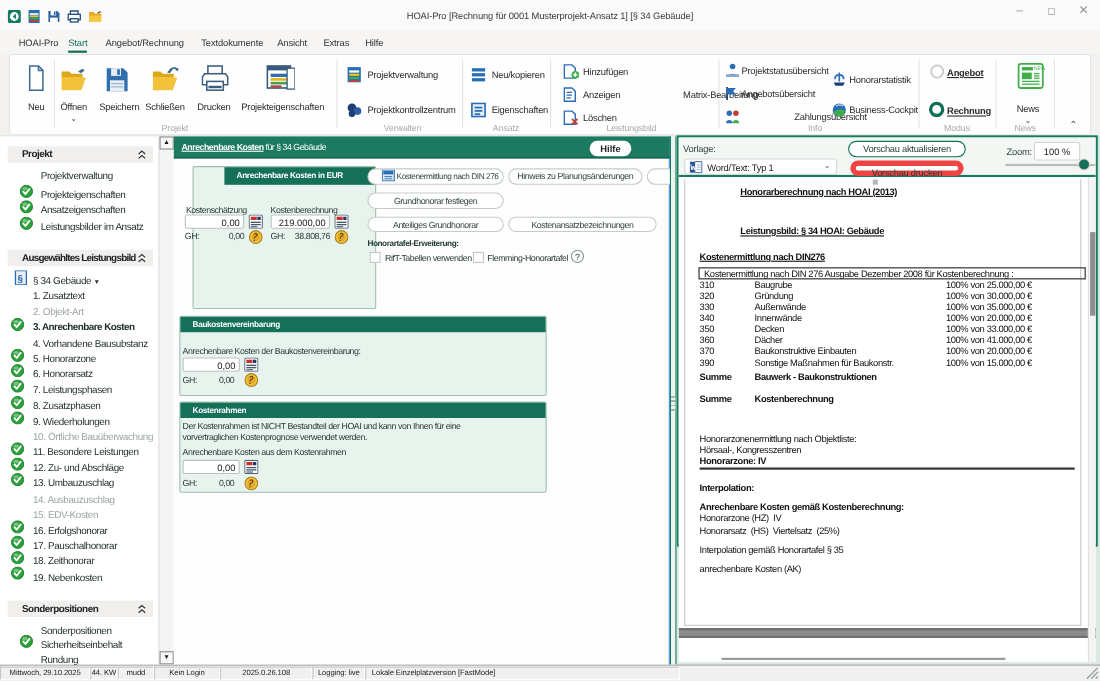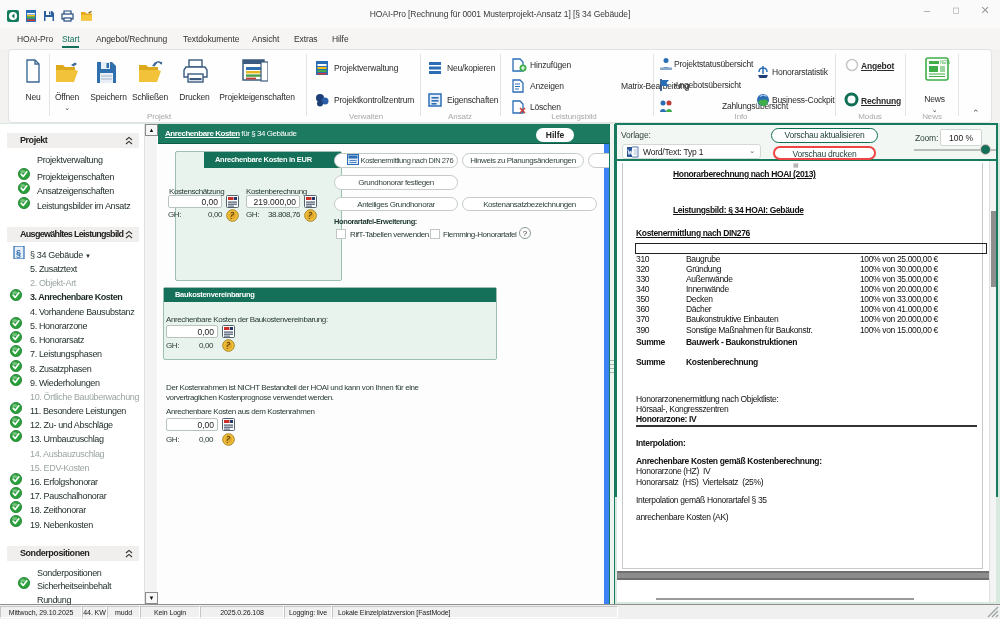--- a/index.html
+++ b/index.html
@@ -29,21 +29,21 @@
 .sb-head .chev{position:absolute;right:6px;top:2px;}
 .sb-item{position:absolute;left:37px;font-size:9px;color:#24322e;letter-spacing:-0.35px;white-space:nowrap;}
 .sb-item.num{left:30px;}
 .sb-item.gray{color:#9aa5a0;}
 .sb-item.bold{font-weight:bold;color:#1c2b27;letter-spacing:-0.5px;}
 .check{position:absolute;width:12px;height:12px;}
 
 #sb-scroll{left:144px;top:1px;width:13px;height:480px;background:#f3f3f3;border-left:1px solid #e0e0e0;}
 .sbtn{position:absolute;left:0;width:13px;height:12px;background:#f7f7f7;border:1px solid #8a8a8a;font-size:6px;text-align:center;line-height:11px;color:#111;}
 
-#mid{left:158px;top:1px;width:451px;height:480px;background:#fdfdfd;border-right:5px solid #3b82f6;}
+#mid{left:158px;top:1px;width:451px;height:480px;background:#fdfdfd;border-right:1px solid #3b82f6;}
 #mid-title{position:absolute;left:0;top:0;width:451px;height:20px;background:#1b7a60;border-bottom:1px solid #0d5c47;}
 #mid-title .t1{position:absolute;left:7px;top:5px;font-size:8px;color:#fff;letter-spacing:-0.45px;}
 #mid-title .t1 b{text-decoration:underline;}
 #hilfe{position:absolute;left:378px;top:4px;width:38px;height:14px;background:#fff;border-radius:7px;font-size:8.5px;font-weight:bold;color:#222;text-align:center;line-height:14px;}
 .gbox{position:absolute;background:#e9f3ee;border:1px solid #9dbfb2;border-radius:2px;}
 .gbox-h{height:14px;background:#15705a;color:#fff;font-size:7.5px;font-weight:bold;line-height:14px;padding-left:11px;letter-spacing:-0.3px;}
 .flabel{position:absolute;font-size:8px;color:#283b36;letter-spacing:-0.4px;white-space:nowrap;}
 .inp{position:absolute;background:#fff;border:1px solid #b9c4bf;border-radius:2px;font-size:8.5px;color:#222;text-align:right;line-height:11px;}
 .pill{position:absolute;background:#fff;border:1px solid #c4cbc7;border-radius:9px;font-size:8px;color:#30433d;text-align:center;letter-spacing:-0.4px;white-space:nowrap;overflow:hidden;}
 .cb{position:absolute;width:10px;height:10px;background:#fff;border:1px solid #c0c7c3;}
@@ -327,21 +327,21 @@
       </svg>
       <div class="sb-item" style="top:77px;">Leistungsbilder im Ansatz</div>
     <div class="sb-head" style="top:103px;letter-spacing:-0.7px;">Ausgewähltes Leistungsbild<span class="chev"><svg width="8" height="9">
             <path d="M1 4 l3-2.6 3 2.6 M1 8 l3-2.6 3 2.6" fill="none" stroke="#333" stroke-width="1.1"></path>
           </svg></span></div>
     <svg width="12" height="13" style="position:absolute;left:13px;top:122px;">
         <rect x="1" y="0" width="10" height="13" fill="#e8eef5" stroke="#2a6db5" stroke-width="1.2"></rect>
         <text x="3" y="10" font-size="9" fill="#2a6db5" font-weight="bold">§</text>
       </svg>
     <div class="sb-item num" style="top:126px;">§ 34 Gebäude <span style="font-size:6px;">▼</span></div>
-    <div class="sb-item num" style="top:140px;">5. Zusatztext</div>
+    <div class="sb-item num" style="top:140px;">1. Zusatztext</div>
     <div class="sb-item num gray" style="top:154px;">2. Objekt-Art</div>
     <svg class="check" style="left:10px;top:165px;">
         <use href="#chk"></use>
       </svg>
       <div class="sb-item num bold" style="top:168px;">3. Anrechenbare Kosten</div>
     <div class="sb-item num" style="top:183px;">4. Vorhandene Bausubstanz</div>
     <svg class="check" style="left:10px;top:193px;">
         <use href="#chk"></use>
       </svg>
       <div class="sb-item num" style="top:197px;">5. Honorarzone</div>
@@ -460,20 +460,23 @@
     <div class="inp" style="left:8px;top:201px;width:52px;height:13px;padding:1px 3px 0 0;">0,00</div>
     <svg class="abs" style="left:64px;top:201px;" width="13" height="13">
         <use href="#calc"></use>
       </svg>
     <div class="flabel" style="left:8px;top:217px;">GH:</div>
     <div class="flabel" style="left:8px;top:217px;width:47px;text-align:right;">0,00</div>
     <svg class="abs" style="left:64px;top:215px;" width="13" height="13">
         <use href="#gold"></use>
       </svg>
 
+    <div class="gbox" style="left:5px;top:241px;width:334px;height:83px;">
+      <div class="gbox-h">Kostenrahmen</div>
+    </div>
     <div class="flabel" style="left:8px;top:259px;line-height:10px;">Der Kostenrahmen ist NICHT Bestandteil der HOAI und kann von Ihnen für eine<br>vorvertraglichen Kostenprognose verwendet werden.</div>
     <div class="flabel" style="left:8px;top:283px;">Anrechenbare Kosten aus dem Kostenrahmen</div>
     <div class="inp" style="left:8px;top:294px;width:52px;height:13px;padding:1px 3px 0 0;">0,00</div>
     <svg class="abs" style="left:64px;top:294px;" width="13" height="13">
         <use href="#calc"></use>
       </svg>
     <div class="flabel" style="left:8px;top:311px;">GH:</div>
     <div class="flabel" style="left:8px;top:311px;width:47px;text-align:right;">0,00</div>
     <svg class="abs" style="left:64px;top:309px;" width="13" height="13">
         <use href="#gold"></use>
@@ -486,33 +489,34 @@
     <div id="rp-head">
       <div class="rp-lab" style="left:4px;top:5px;">Vorlage:</div>
       <div id="dropdown">
           <svg width="12" height="12" style="position:absolute;left:4px;top:1px;">
             <use href="#wordic"></use>
           </svg>
         <span style="position:absolute;left:20px;top:2px;font-size:8.5px;color:#222;letter-spacing:-0.2px;">Word/Text: Typ 1</span>
         <span style="position:absolute;right:5px;top:2px;font-size:7px;color:#555;">⌄</span>
         </div>
       <div class="rpill" style="top:3px;border:1.5px solid #0f6f55;height:15px;">Vorschau aktualisieren</div>
-      <div class="rpill" style="top:21px;border:2px solid #ef4444;left:156px;width:103px;">Vorschau drucken</div>
+      <div class="rpill" style="top:21px;border:5px solid #ef4444;left:156px;width:103px;">Vorschau drucken</div>
       <div class="rp-lab" style="left:298px;top:8px;">Zoom:</div>
       <div class="abs" style="left:323px;top:4px;width:42px;height:17px;background:#fff;border:1px solid #d0d5d2;border-radius:2px;font-size:8.5px;color:#222;text-align:center;line-height:16px;">100 %</div>
       <div class="abs" style="left:297px;top:24px;width:82px;height:2px;background:#b8bdba;"></div>
       <div class="abs" style="left:363px;top:19px;width:11px;height:11px;border-radius:50%;background:#15705a;border:1px solid #e8c8c8;"></div>
     </div>
     <div id="preview">
       <div id="page"></div>
       <div class="abs" style="left:176px;top:0px;font-size:6px;color:#999;letter-spacing:1px;">▦</div>
       <div class="pv" style="left:19px;top:8px;"><b><u>Honorarberechnung nach HOAI (2013)</u></b></div>
       <div class="pv" style="left:19px;top:44px;"><b><u>Leistungsbild: § 34 HOAI: Gebäude</u></b></div>
       <div class="pv" style="left:19px;top:67px;text-decoration:underline;"><b>Kostenermittlung nach DIN276</b></div>
       <div class="pv" style="left:18px;top:82px;width:352px;height:11px;border:1px solid #222;"></div>
+      <div class="pv" style="left:23px;top:83px;">Kostenermittlung nach DIN 276 Ausgabe Dezember 2008 für Kostenberechnung :</div>
       <div class="pv" style="left:19px;top:93px;">310<span class="abs" style="left:50px;">Baugrube</span><span class="abs" style="left:212px;width:90px;text-align:right;">100% von 25.000,00 €</span></div>
       <div class="pv" style="left:19px;top:103px;">320<span class="abs" style="left:50px;">Gründung</span><span class="abs" style="left:212px;width:90px;text-align:right;">100% von 30.000,00 €</span></div>
       <div class="pv" style="left:19px;top:113px;">330<span class="abs" style="left:50px;">Außenwände</span><span class="abs" style="left:212px;width:90px;text-align:right;">100% von 35.000,00 €</span></div>
       <div class="pv" style="left:19px;top:123px;">340<span class="abs" style="left:50px;">Innenwände</span><span class="abs" style="left:212px;width:90px;text-align:right;">100% von 20.000,00 €</span></div>
       <div class="pv" style="left:19px;top:133px;">350<span class="abs" style="left:50px;">Decken</span><span class="abs" style="left:212px;width:90px;text-align:right;">100% von 33.000,00 €</span></div>
       <div class="pv" style="left:19px;top:143px;">360<span class="abs" style="left:50px;">Dächer</span><span class="abs" style="left:212px;width:90px;text-align:right;">100% von 41.000,00 €</span></div>
       <div class="pv" style="left:19px;top:153px;">370<span class="abs" style="left:50px;">Baukonstruktive Einbauten</span><span class="abs" style="left:212px;width:90px;text-align:right;">100% von 20.000,00 €</span></div>
       <div class="pv" style="left:19px;top:164px;">390<span class="abs" style="left:50px;">Sonstige Maßnahmen für Baukonstr.</span><span class="abs" style="left:212px;width:90px;text-align:right;">100% von 15.000,00 €</span></div>
       <div class="pv" style="left:19px;top:176px;"><b>Summe<span class="abs" style="left:50px;">Bauwerk - Baukonstruktionen</span></b></div>
       <div class="pv" style="left:19px;top:196px;"><b>Summe<span class="abs" style="left:50px;">Kostenberechnung</span></b></div>

